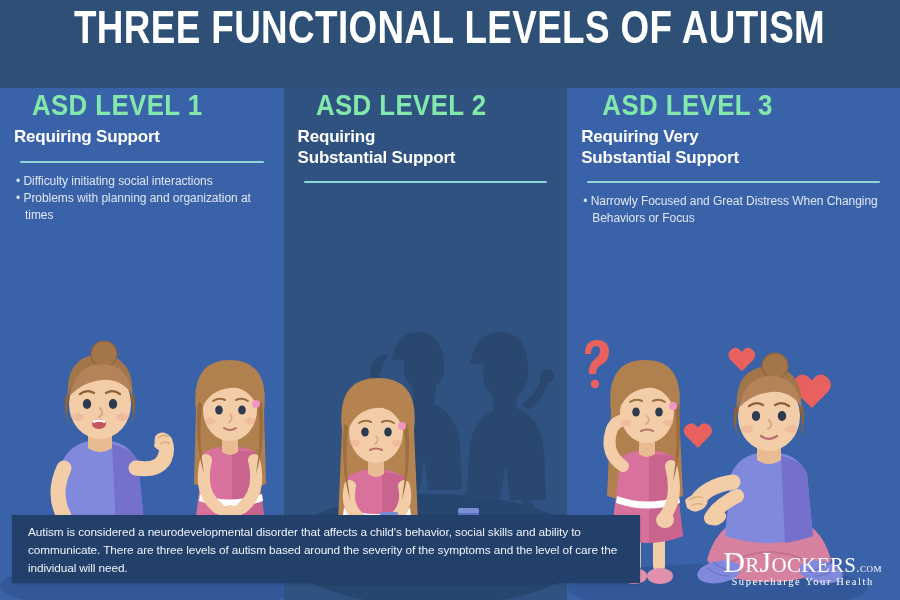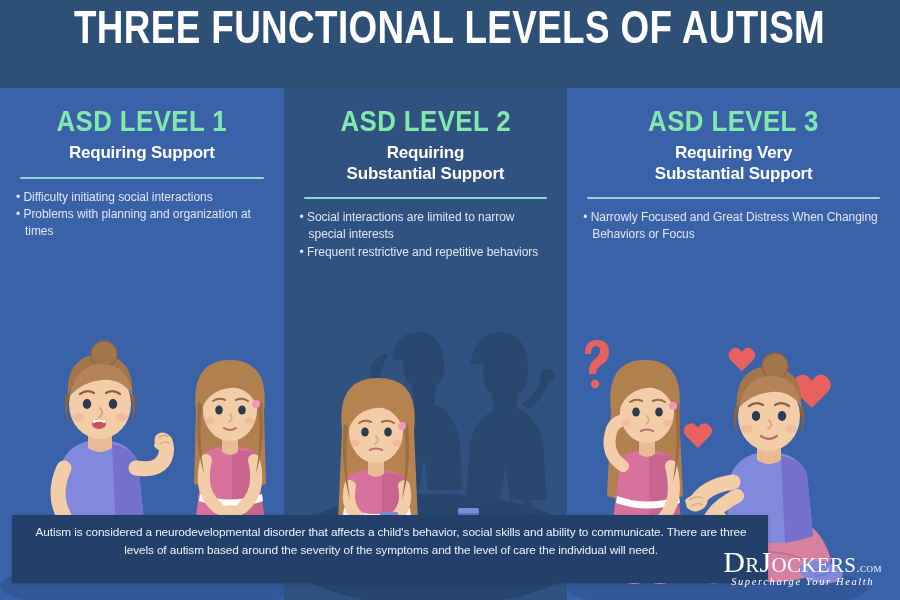--- a/index.html
+++ b/index.html
@@ -31,21 +31,21 @@
   
   .columns {
     position:absolute; left:0; top:88px; width:900px; height:512px;
     display:flex;
   }
   .col { position:relative; height:512px; overflow:hidden; }
   .col-1 { width:300px; background:#3a62a8; }
   .col-2 { width:300px; background:#2f5280; }
   .col-3 { width:352px; background:#3a62a8; }
 
-  .col-head { position:relative; z-index:5; padding:16px 14px 0 14px; text-align:center; }
+  .col-head { position:relative; z-index:5; padding:0 14px 0 14px; }
   .lvl {
     color:#83e8ab;
     font-family:"Liberation Sans Narrow","Liberation Sans",sans-serif;
     font-size:30px; font-weight:bold; letter-spacing:0.5px;
     text-transform:uppercase;
     transform:scaleX(0.86); transform-origin:center;
     white-space:nowrap;
   }
   .sub {
     color:#ffffff; font-size:17px; font-weight:bold;
@@ -63,39 +63,38 @@
     letter-spacing:-0.05px;
   }
   .bullet::before { content:"• "; color:#dfe6f2; }
 
   
   .art { position:absolute; left:0; bottom:0; width:300px; height:300px; z-index:1; }
   .art svg { display:block; width:300px; height:300px; }
 
   
   .info-box {
-    position:absolute; left:12px; top:515px; width:756px; height:68px;
+    position:absolute; left:12px; top:515px; width:628px; height:68px;
     background:#23406b; z-index:20;
     padding:9px 14px 0 16px;
     box-shadow:0 1px 3px rgba(0,0,0,.18);
-    text-align:center;
   }
   .info-text { color:#eef2f8; font-size:11.8px; line-height:1.52; letter-spacing:-0.1px; }
 
   
   .logo { position:absolute; right:18px; top:534px; z-index:20; text-align:center;margin-top:13px; }
   .logo-main {
     font-family:"Liberation Serif", serif; color:#ffffff;
     font-size:30px; letter-spacing:0.3px; line-height:1;
     white-space:nowrap; font-variant:small-caps;
   }
   .logo-dotcom { font-size:13px; letter-spacing:0.5px; }
   .logo-tag {
     font-family:"Liberation Serif", serif; color:#ffffff;
-    font-size:10.5px; font-style:italic; letter-spacing:1.6px;
+    font-size:10.5px; letter-spacing:1.6px;
     margin-top:-1px; white-space:nowrap;
   }
 </style>
 </head>
 <body>
 
 <div class="header">
   <div class="header-title">Three Functional Levels of Autism</div>
 </div>
 
@@ -289,24 +288,20 @@
       </svg>
     </div>
     <div class="col-head">
       <div class="lvl">ASD Level 2</div>
       <div class="sub">
         <div>Requiring</div>
         <div>Substantial Support</div>
       </div>
       <div class="rule"></div>
     </div>
-    <div class="bullets">
-      <div class="bullet">Social interactions are limited to narrow special interests</div>
-      <div class="bullet">Frequent restrictive and repetitive behaviors</div>
-    </div>
   </div>
 
   <div class="col col-3">
     <div class="art">
       <svg viewBox="0 0 300 300" xmlns="http://www.w3.org/2000/svg">
         <ellipse cx="150" cy="288" rx="150" ry="24" fill="#33589a"></ellipse>
 
         <g fill="#e9615f">
           <path d="M18 54 q0 -14 12 -14 q12 0 12 12 q0 9 -8 13 q-5 3 -5 9 h-7 q-1 -10 6 -15 q5 -4 5 -8 q0 -5 -4 -5 q-5 0 -5 8 Z"></path>
           <circle cx="28" cy="84" r="4.2"></circle>

